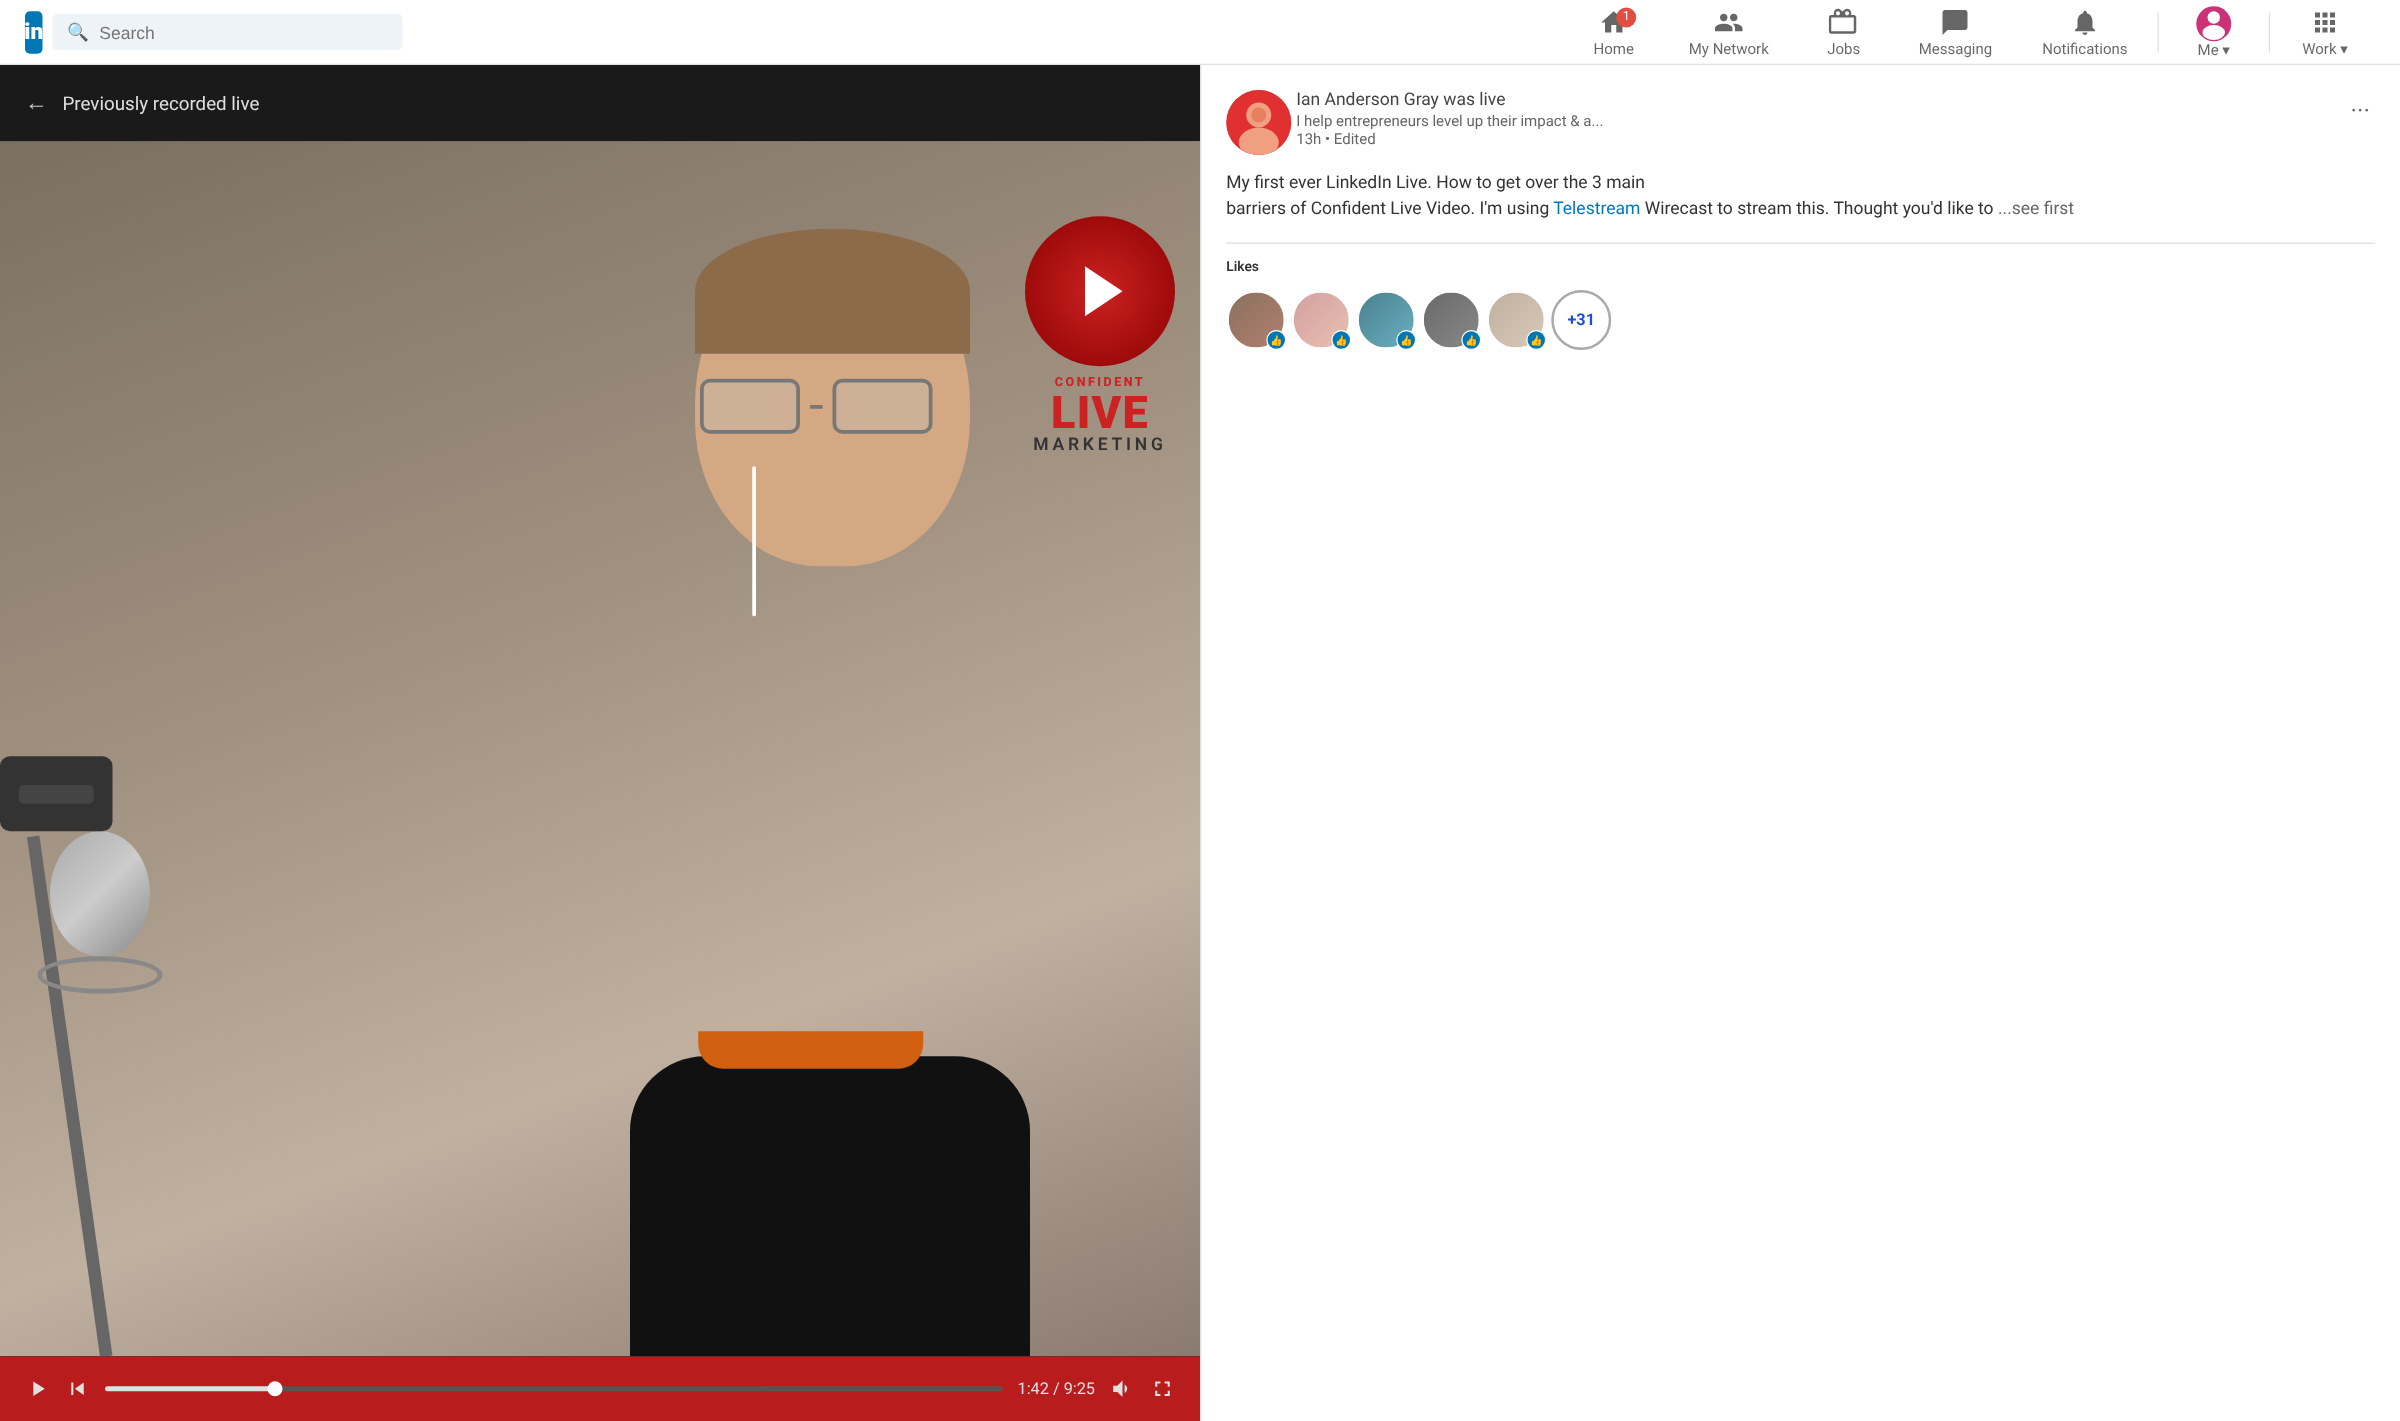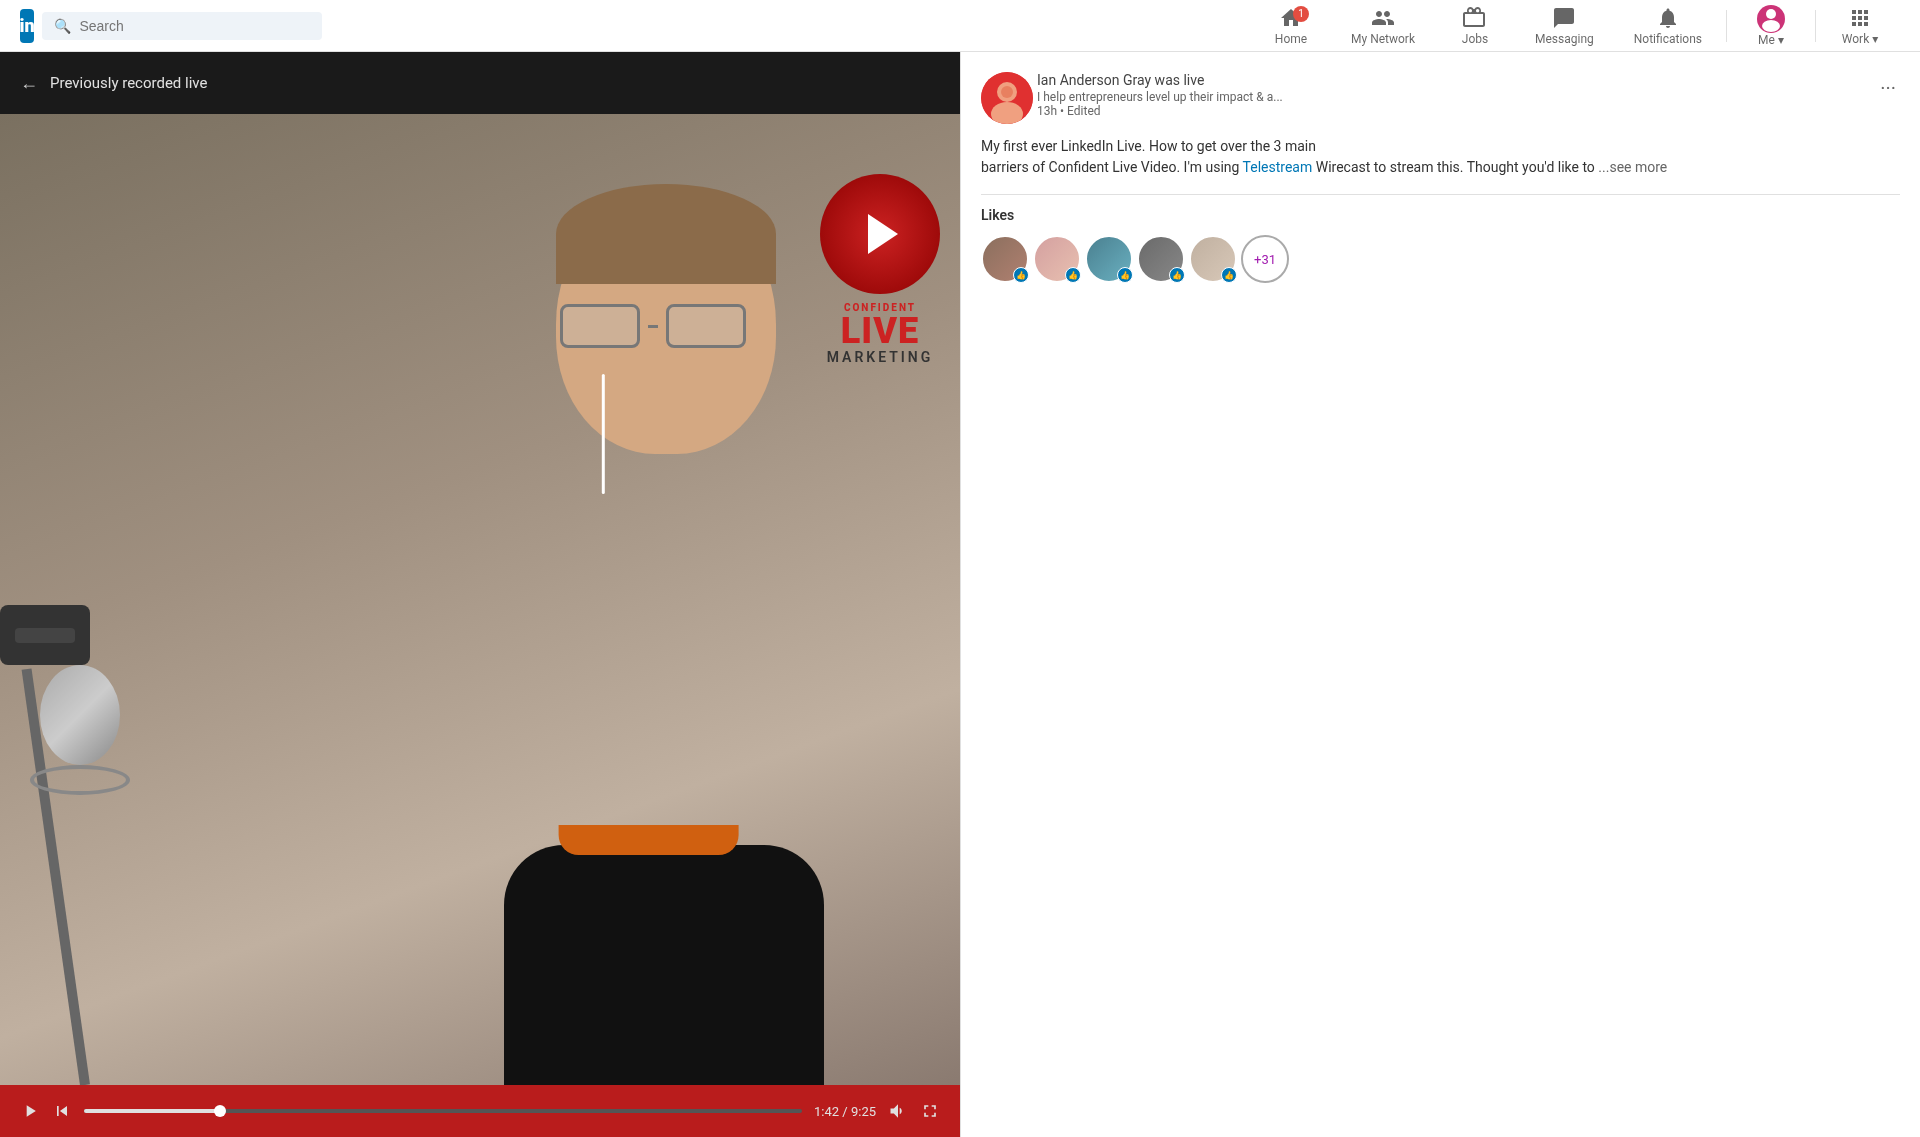--- a/index.html
+++ b/index.html
@@ -187,39 +187,39 @@
       color: #666; cursor: pointer; font-size: 20px; padding: 4px;
       display: flex; align-items: center;
     }
 
     .post-content {
       font-size: 14px; color: #333; line-height: 1.5; margin-bottom: 16px;
     }
     .post-content a { color: #0077b5; text-decoration: none; }
 
     .likes-section { padding-top: 12px; border-top: 1px solid #e0e0e0; }
-    .likes-title { font-size: 14px; font-weight: 600; color: #333; margin-bottom: 12px; }
+    .likes-title { font-size: 11px; font-weight: 600; color: #333; margin-bottom: 12px; }
     .likes-avatars { display: flex; align-items: center; gap: 4px; }
     .like-avatar {
       width: 48px; height: 48px; border-radius: 50%; border: 2px solid #fff;
       background: #aaa; position: relative; flex-shrink: 0;
       display: flex; align-items: center; justify-content: center;
       font-size: 11px; color: white; font-weight: bold;
     }
     .like-avatar .linkedin-badge {
       position: absolute; bottom: -2px; right: -2px;
       width: 16px; height: 16px; background: #0077b5; border-radius: 50%;
       display: flex; align-items: center; justify-content: center;
       color: white; font-size: 8px; font-weight: bold; border: 1px solid #fff;
     }
     .more-likes {
       width: 48px; height: 48px; border-radius: 50%;
       border: 2px solid #aaa; background: #fff;
       display: flex; align-items: center; justify-content: center;
-      font-size: 13px; color: #a21caf; font-weight: 400;
+      font-size: 13px; color: #1d4ed8; font-weight: 700;
     }
 
     
     .av1 { background: linear-gradient(135deg, #8b6f5e, #b08070); }
     .av2 { background: linear-gradient(135deg, #d4a0a0, #e8c0b0); }
     .av3 { background: linear-gradient(135deg, #4a8090, #6ab0c0); }
     .av4 { background: linear-gradient(135deg, #6a6a6a, #888); }
     .av5 { background: linear-gradient(135deg, #c0b0a0, #d8c8b8); }
   </style>
 </head>
@@ -396,21 +396,21 @@
         </div>
         <div class="poster-subtitle">I help entrepreneurs level up their impact &amp; a...</div>
         <div class="poster-time">13h • Edited</div>
       </div>
       <div class="more-btn">···</div>
     </div>
 
     <div class="post-content">
       <span>My first ever LinkedIn Live. How to get over the 3 main</span><br>
       <span>barriers of Confident Live Video. I'm using </span><a href="#">Telestream</a><span> Wirecast to stream this. Thought you'd like to</span>
-      <span style="color:#666;cursor:pointer;">...see more</span>
+      <span style="color:#666;cursor:pointer;">...see first</span>
     </div>
 
     <div class="likes-section">
       <div class="likes-title">Likes</div>
       <div class="likes-avatars">
         <div class="like-avatar av1">
           <div class="linkedin-badge">👍</div>
         </div>
         <div class="like-avatar av2">
           <div class="linkedin-badge">👍</div>

